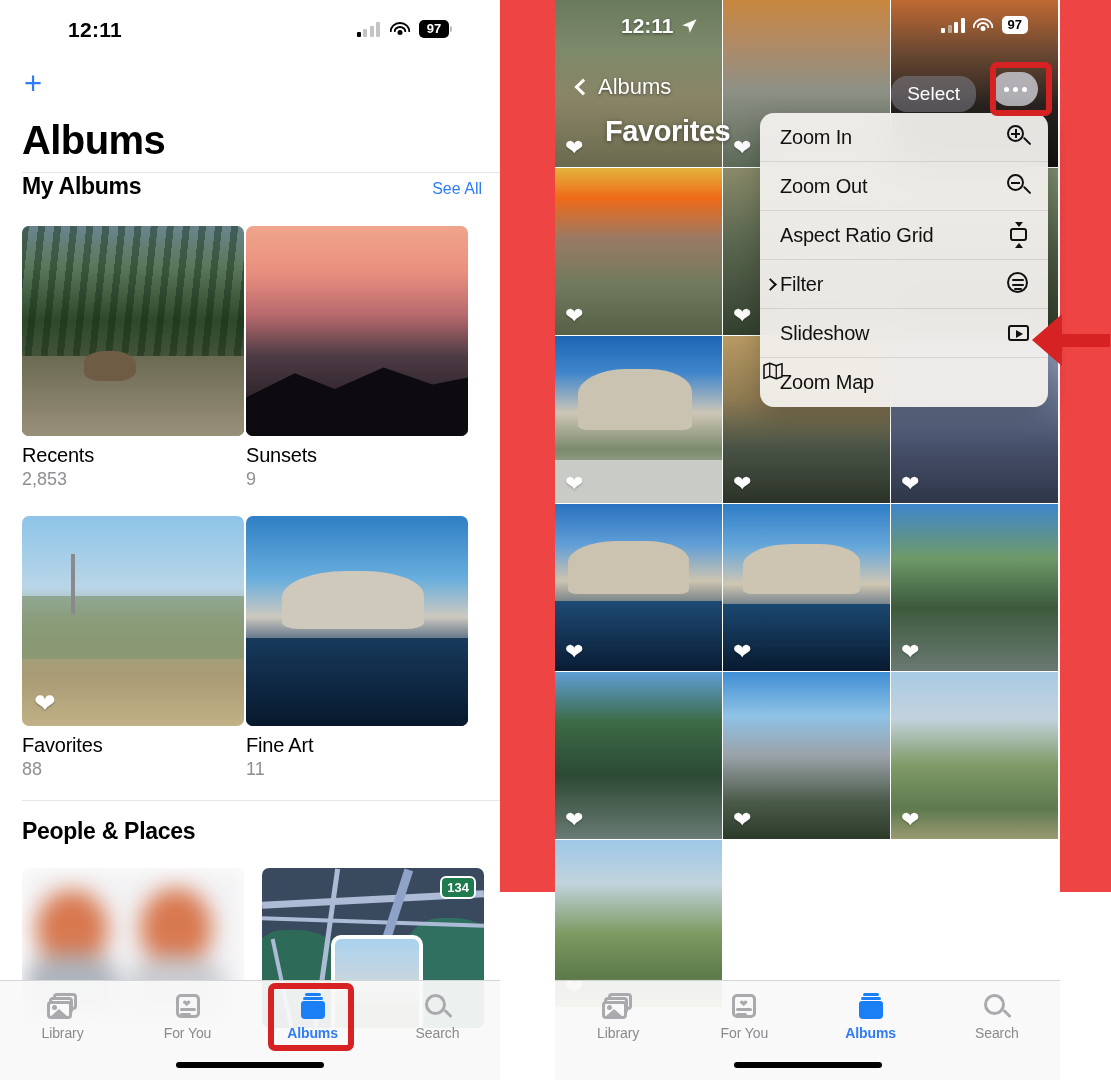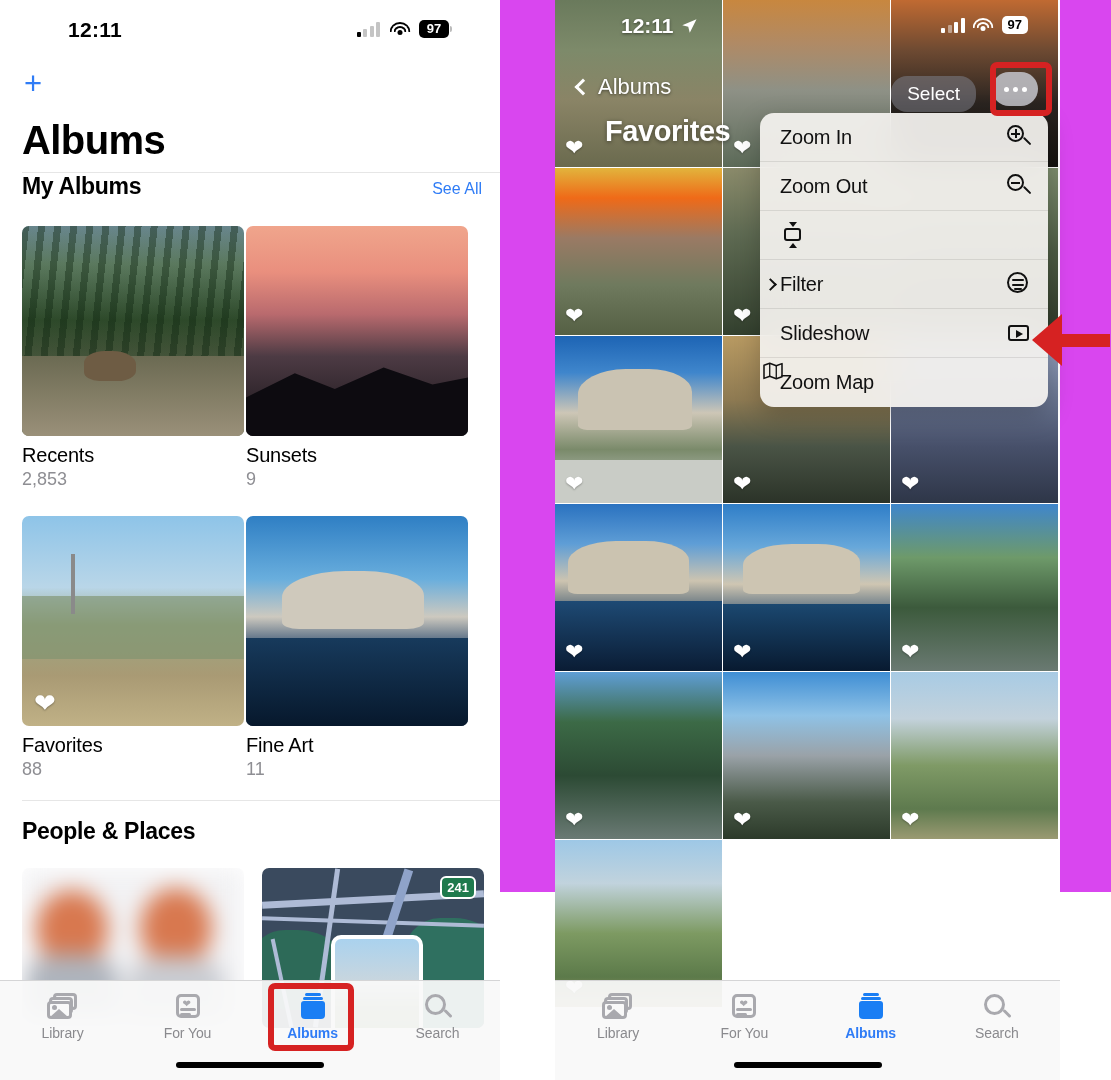--- a/index.html
+++ b/index.html
@@ -2,21 +2,21 @@
 <html><head>
 <meta charset="utf-8">
 <style>
   * { box-sizing: border-box; margin: 0; padding: 0; }
   html, body {
     width: 1111px; height: 1080px;
     background: #ffffff;
     font-family: "Liberation Sans", sans-serif;
     overflow: hidden;
   }
-  .screen { position: relative; width: 1111px; height: 892px; background:#d946ef; }
+  .screen { position: relative; width: 1111px; height: 892px; background:#ef4444; }
 
   
   .panel-left {
     position: absolute; left: 0; top: 0; width: 500px; height: 1080px;
     background: #ffffff; overflow: hidden;
   }
   .statusbar {
     position: relative; height: 56px; width: 100%;
   }
   .sb-time {
@@ -312,21 +312,21 @@
       <div class="pp-card">
         <div class="mapcard">
           <div class="greenblob" style="left:-10px;top:62px;width:96px;height:80px;background:#2d6a58;"></div>
           <div class="greenblob" style="left:140px;top:50px;width:110px;height:120px;background:#2f7060;"></div>
           <div class="greenblob" style="left:70px;top:104px;width:80px;height:70px;background:#35715f;"></div>
           <div class="road" style="left:0;top:28px;width:100%;height:7px;transform:rotate(-3deg);"></div>
           <div class="road" style="left:0;top:52px;width:100%;height:4px;transform:rotate(2deg);"></div>
           <div class="road" style="left:62px;top:0;width:5px;height:100%;transform:rotate(8deg);"></div>
           <div class="road" style="left:130px;top:0;width:9px;height:80px;transform:rotate(18deg);background:#8fa3c9;"></div>
           <div class="road" style="left:18px;top:70px;width:4px;height:90px;transform:rotate(-12deg);"></div>
-          <div class="route-badge">241</div>
+          <div class="route-badge">134</div>
           <div class="map-photo" style="background:linear-gradient(#aad2ee 0%,#c9d6de 42%,#8a9a72 68%,#6f8a4e 100%);"></div>
         </div>
       </div>
     </div>
 
     <div class="tabbar">
       <div class="tab">
         <div class="tab-ico ico-lib">
           <div class="b1"></div>
             <div class="b2"></div>
@@ -511,20 +511,21 @@
     </div>
     <div class="ctx-item">
       <span class="ctx-label">Zoom Out</span>
       <span class="ctx-ico">
         <span class="mg-c"></span>
           <span class="mg-h"></span>
           <span class="mg-m h2"></span>
       </span>
     </div>
     <div class="ctx-item">
+      <span class="ctx-label">Aspect Ratio Grid</span>
       <span class="ctx-ico">
         <span class="ar-t"></span>
           <span class="ar-box"></span>
           <span class="ar-b"></span>
       </span>
     </div>
     <div class="ctx-item">
       <span class="ctx-chev"></span>
       <span class="ctx-label">Filter</span>
       <span class="ctx-ico">

